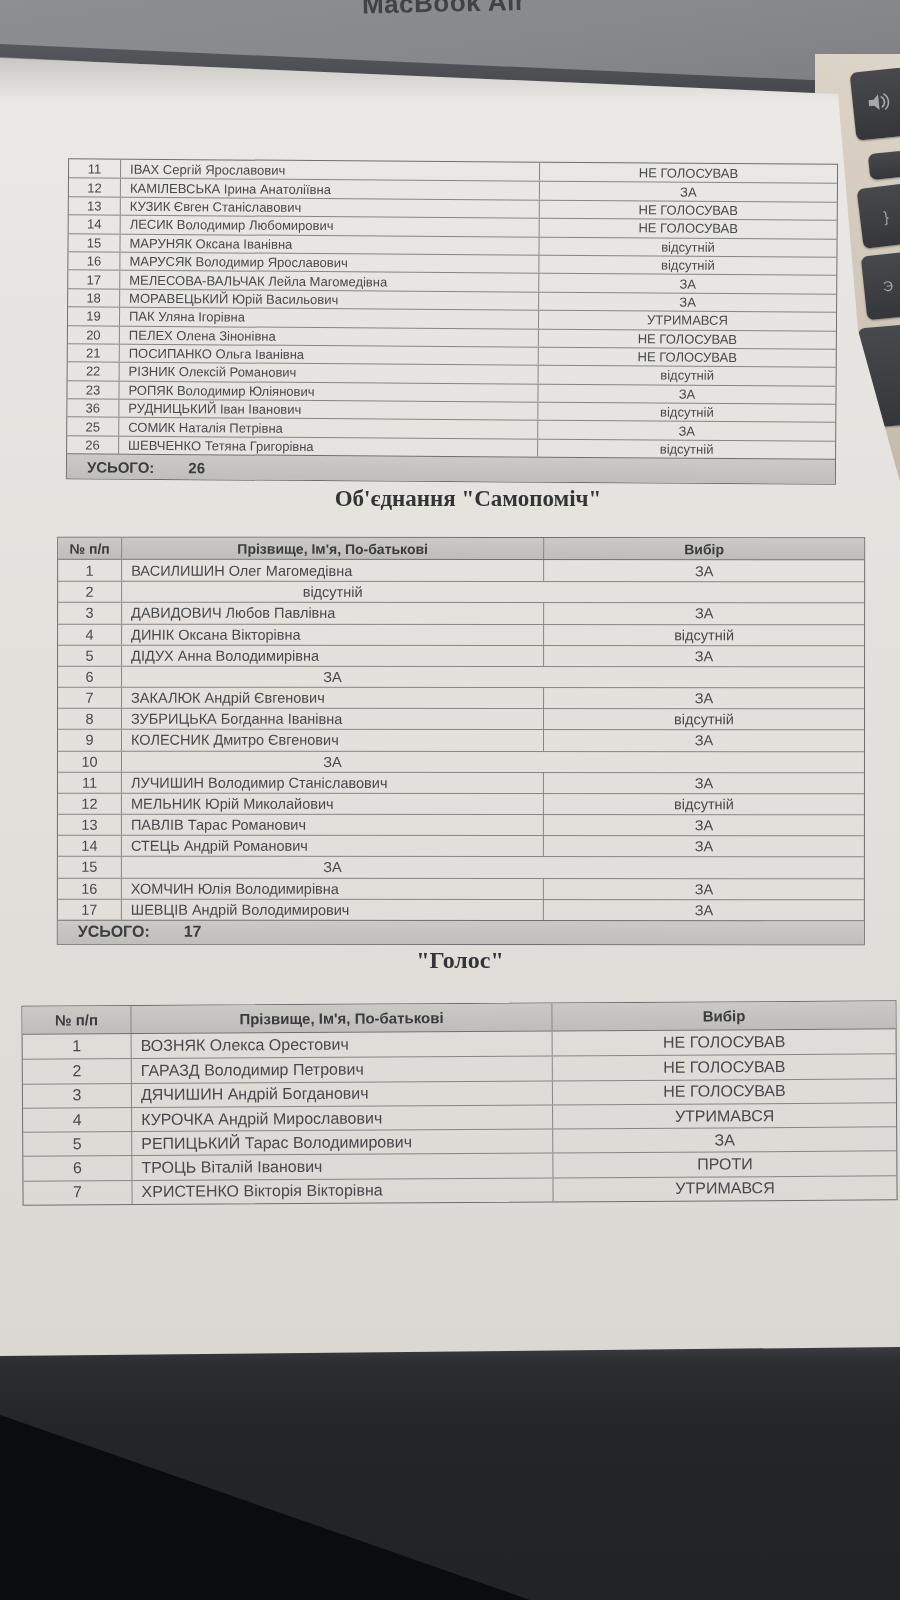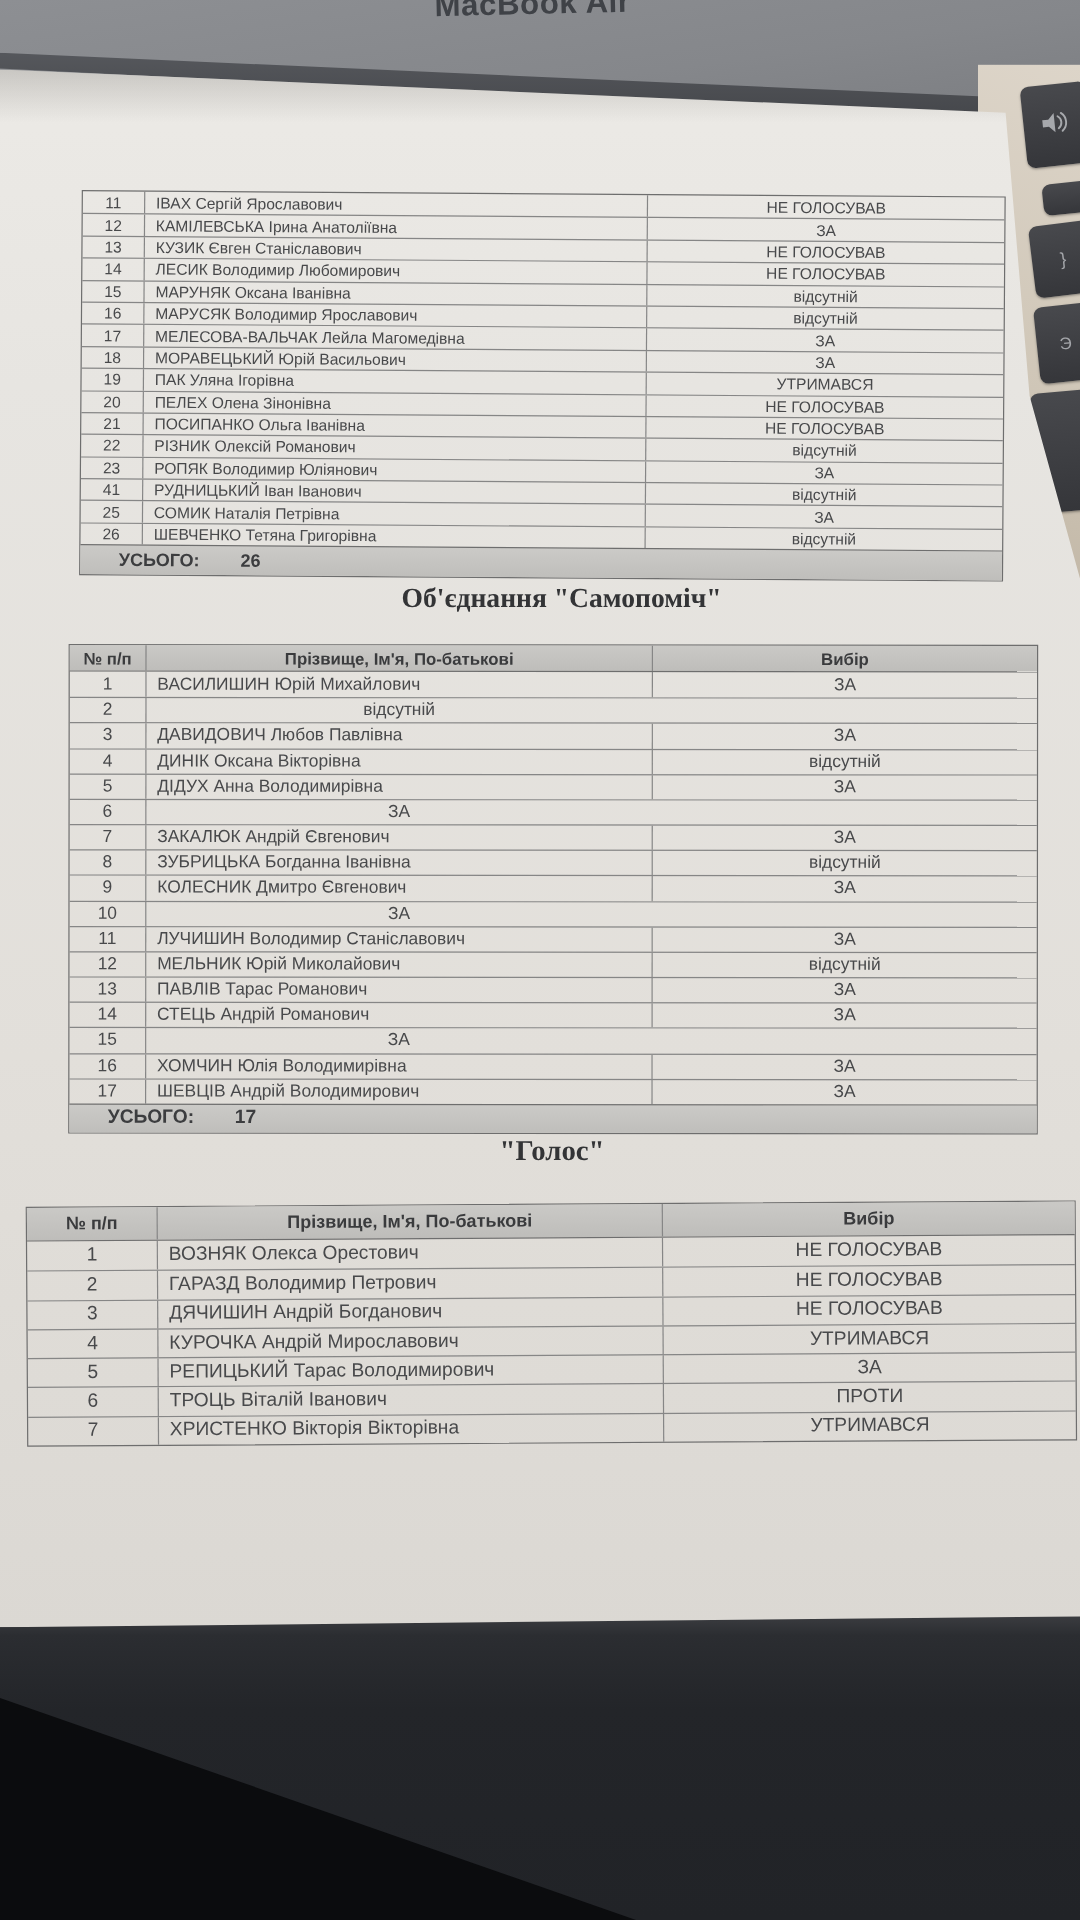--- a/index.html
+++ b/index.html
@@ -40,21 +40,21 @@
        align-items:stretch;background:linear-gradient(180deg,#cac9c6,#bebdba);
        font-weight:bold;color:#3a3b3d;border-bottom:1px solid #6e6e6e;}
   .vtable .row{display:grid;grid-template-columns:var(--cols);height:var(--rh);align-items:stretch;}
   .vtable .row + .row{border-top:1px solid #868686;}
   .cell{display:flex;align-items:center;justify-content:center;overflow:hidden;white-space:nowrap;}
   .c-name{justify-content:flex-start;padding-left:9px;}
   .row .c-name,.row .c-vote,.thead .c-name,.thead .c-vote{border-left:1px solid #868686;}
   .thead .c-name{justify-content:center;padding-left:0;}
   .total{display:flex;align-items:center;height:var(--th);border-top:1px solid #6e6e6e;
        background:linear-gradient(180deg,#cbcac7,#bfbebb);font-weight:bold;color:#3c3d3f;}
-  .total .t-label{padding-left:32px;}
+  .total .t-label{padding-left:20px;}
   .total .t-value{padding-left:34px;}
 
   .tbl-title{position:absolute;width:460px;text-align:center;
        font-family:"Liberation Serif",serif;font-weight:bold;color:#333436;}
 </style>
 </head>
 <body>
 
 <div id="stage">
 
@@ -161,21 +161,21 @@
           <div class="cell c-vote">відсутній</div>
         </div>
 
         <div class="row">
           <div class="cell c-num">23</div>
           <div class="cell c-name">РОПЯК Володимир Юліянович</div>
           <div class="cell c-vote">ЗА</div>
         </div>
 
         <div class="row">
-          <div class="cell c-num">41</div>
+          <div class="cell c-num">36</div>
           <div class="cell c-name">РУДНИЦЬКИЙ Іван Іванович</div>
           <div class="cell c-vote">відсутній</div>
         </div>
 
         <div class="row">
           <div class="cell c-num">25</div>
           <div class="cell c-name">СОМИК Наталія Петрівна</div>
           <div class="cell c-vote">ЗА</div>
         </div>
 
@@ -195,21 +195,21 @@
     <div class="vtable" style="left:57px;top:537px;width:808px;font-size:14.5px;
                 --cols:63px 422px 321px;--rh:21.18px;--hh:22px;--th:24px;transform:rotate(.05deg);">
       <div class="thead" style="font-size:14px;">
         <div class="cell c-num">№ п/п</div>
         <div class="cell c-name">Прізвище, Ім'я, По-батькові</div>
         <div class="cell c-vote">Вибір</div>
       </div>
 
         <div class="row">
           <div class="cell c-num">1</div>
-          <div class="cell c-name">ВАСИЛИШИН Юрій Михайлович</div>
+          <div class="cell c-name">ВАСИЛИШИН Олег Магомедівна</div>
           <div class="cell c-vote">ЗА</div>
         </div>
 
         <div class="row">
           <div class="cell c-num">2</div>
           <div class="cell c-vote">відсутній</div>
         </div>
 
         <div class="row">
           <div class="cell c-num">3</div>

